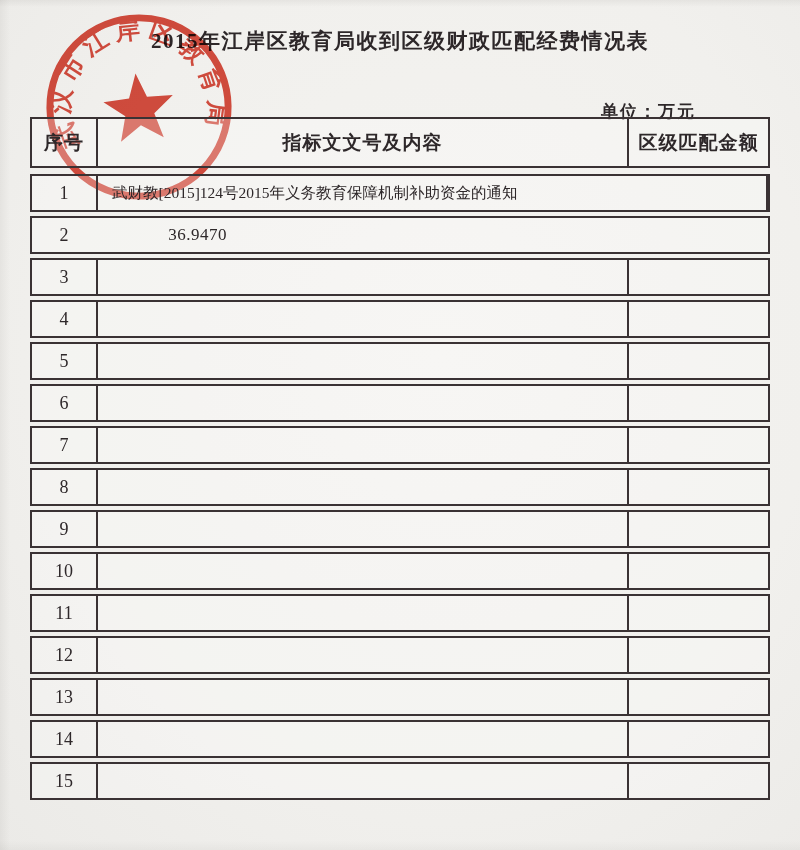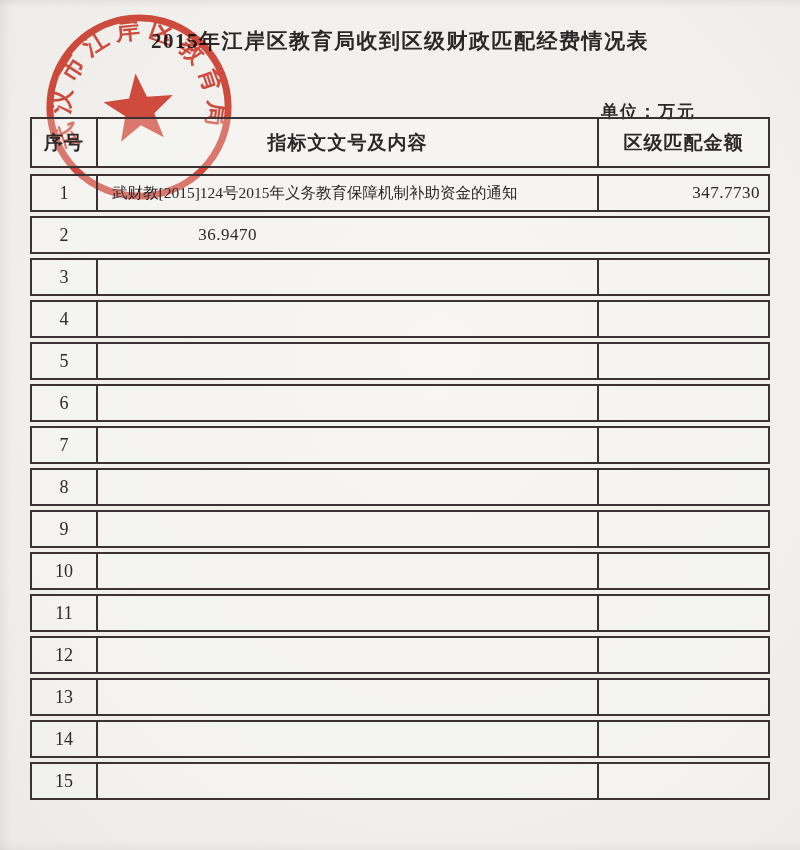--- a/index.html
+++ b/index.html
@@ -87,21 +87,21 @@
   }
   .c2 {
     flex: 1;
     border-left: 2px solid #3a3234;
     border-right: 2px solid #3a3234;
     justify-content: flex-start;
     padding: 0 14px;
     font-size: 15.5px;
   }
   .c3 {
-    width: 169px;
+    width: 139px;
     flex: none;
     justify-content: flex-end;
     padding: 0 8px;
     font-size: 17px;
     letter-spacing: 0.5px;
   }
   .row.header .cell {
     font-weight: bold;
     font-size: 19px;
     justify-content: center;
@@ -148,21 +148,20 @@
 
     <div class="row header">
       <div class="cell c1">序号</div>
       <div class="cell c2">指标文文号及内容</div>
       <div class="cell c3">区级匹配金额</div>
     </div>
 
     <div class="row">
       <div class="cell c1">1</div>
       <div class="cell c2">武财教[2015]124号2015年义务教育保障机制补助资金的通知</div>
-      <div class="cell c3">347.7730</div>
     </div>
 
     <div class="row">
       <div class="cell c1">2</div>
       <div class="cell c3">36.9470</div>
     </div>
 
     <div class="row">
       <div class="cell c1">3</div>
       <div class="cell c2"></div>

